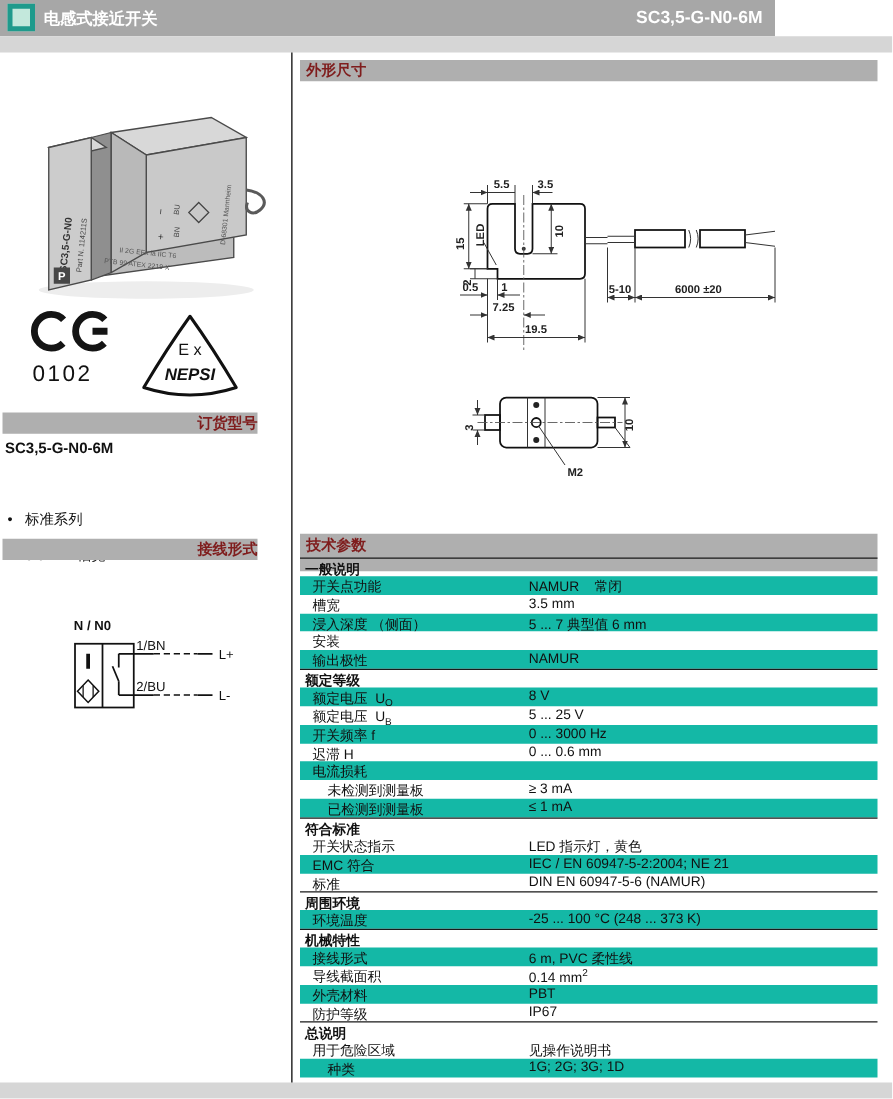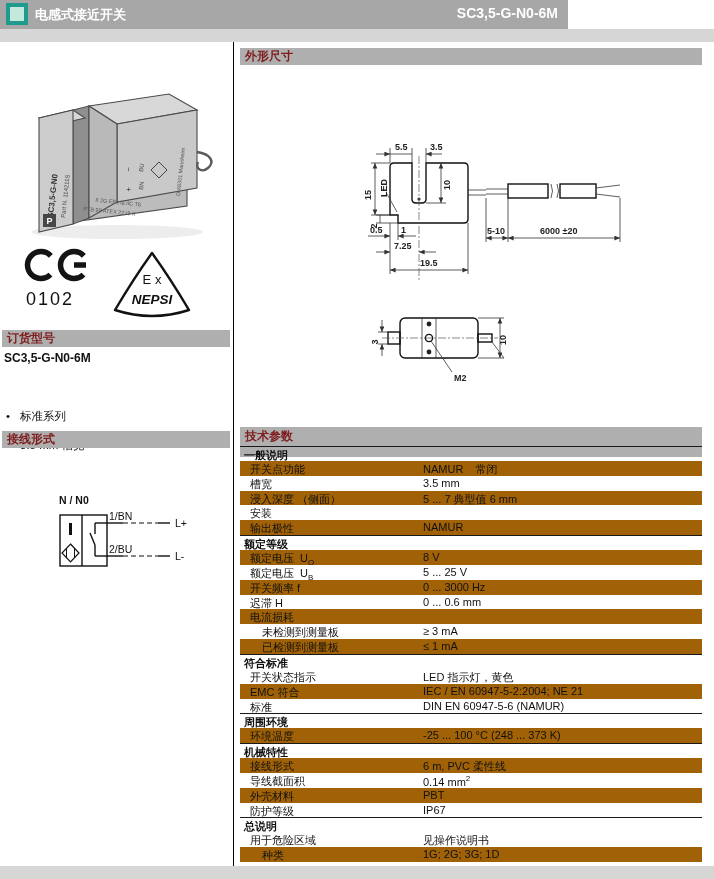--- a/index.html
+++ b/index.html
@@ -1,41 +1,41 @@
 <!DOCTYPE html>
 <html><head>
 <meta charset="utf-8">
 <style>
   html,body{margin:0;padding:0;background:#fff;}
   #page{position:relative;width:714px;height:879px;background:#ffffff;overflow:hidden;
         font-family:"Liberation Sans","DejaVu Sans",sans-serif;color:#111;}
   
-  .topbar{position:absolute;left:0;top:0;width:568px;height:29px;background:#a7a7a7;}
+  .topbar{position:absolute;left:0;top:0;width:620px;height:29px;background:#a7a7a7;}
   .logo-sq{position:absolute;left:6px;top:3px;width:22px;height:22px;background:#c3e8dc;border:4px solid #1f9a8c;box-sizing:border-box;}
   .topbar .ttl{position:absolute;left:35px;top:6px;font-size:13px;font-weight:bold;color:#fff;}
   .topbar .mdl{position:absolute;right:10px;top:5px;font-size:14px;font-weight:bold;color:#fff;}
   .strip{position:absolute;left:0;width:714px;background:#d6d6d6;}
   .strip.top{top:29px;height:13px;}
   .strip.bottom{top:866px;height:13px;}
   .vdivider{position:absolute;left:233px;top:42px;width:1px;height:824px;background:#000;}
   
   .secbar{position:absolute;background:#afafaf;font-size:12px;font-weight:bold;color:#7f1d1d;
           line-height:17px;padding-left:5px;box-sizing:border-box;}
-  .secbar.left{left:2px;width:228px;height:17px;}
+  .secbar.left{left:2px;width:204px;height:17px;text-align:right;}
   .secbar.right{left:240px;width:462px;height:17px;}
   
   .model-line{position:absolute;left:4px;top:351px;font-size:12px;font-weight:bold;}
   .features{position:absolute;left:6px;top:396px;font-size:11.5px;}
   .feat-item{position:relative;padding-left:14px;line-height:17px;margin-top:12px;}
   .feat-item::before{content:"•";position:absolute;left:0;top:0;}
   .ce0102{font-size:18px;letter-spacing:2px;fill:#111;}
   
   .tech-table{position:absolute;left:240px;top:446px;width:462px;}
   .t-row{position:relative;height:14.86px;box-sizing:border-box;font-size:11px;color:#111;}
-  .t-row.shade{background:#a16207;}
+  .t-row.shade{background:#14b8a6;}
   .t-row.section{font-weight:bold;border-top:1px solid #1a1a1a;}
   .t-row .lbl{position:absolute;left:10px;top:1px;white-space:pre;}
   .t-row.section .lbl{left:4px;}
   .t-row.subrow .lbl{left:22px;}
   .t-row .val{position:absolute;left:183px;top:1px;white-space:pre;}
   sub,sup{font-size:8px;}
   
   svg text{font-family:"Liberation Sans","DejaVu Sans",sans-serif;}
   .dimtxt{font-size:9px;font-weight:bold;fill:#222;}
   .thin{stroke:#333;stroke-width:0.8;fill:none;}

